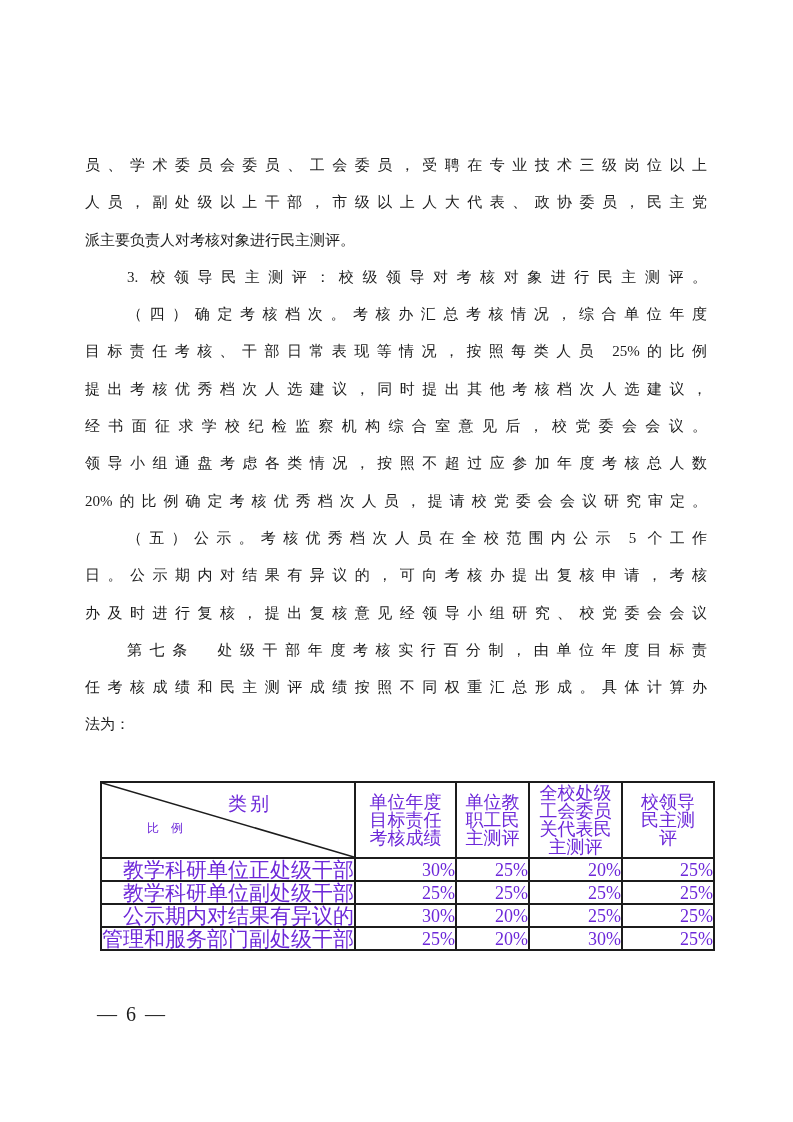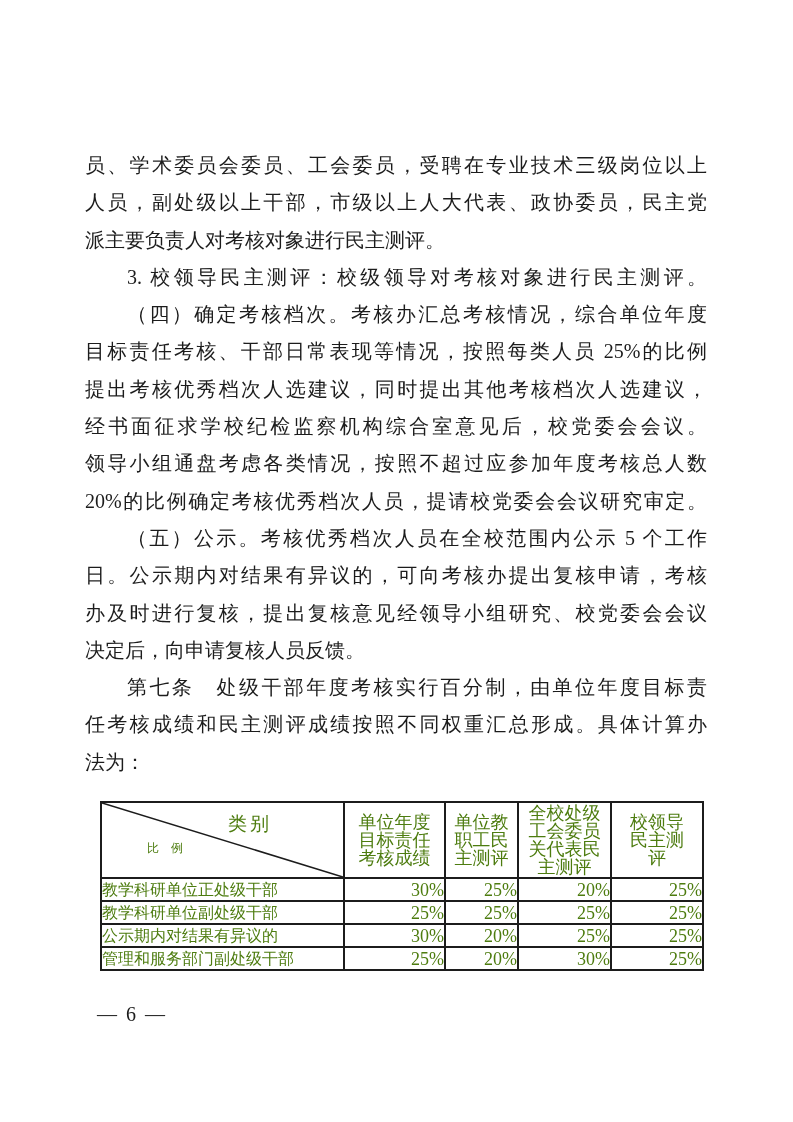--- a/index.html
+++ b/index.html
@@ -15,21 +15,21 @@
     font-family: "Liberation Serif", "DejaVu Serif", serif;
     color: #1c1c1c;
     overflow: hidden;
   }
   
   .text-block {
     position: absolute;
     left: 85px;
     top: 147px;
     width: 622px;
-    font-size: 20px;
+    font-size: 15px;
     line-height: 37.3px;
   }
   .line {
     white-space: nowrap;
   }
   .line.fill {
     white-space: normal;
     text-align: justify;
     text-align-last: justify;
     text-justify: inter-character;
@@ -40,22 +40,21 @@
   .bold {
     font-weight: normal;
   }
   
   .score-table {
     position: absolute;
     left: 100px;
     top: 781px;
     border-collapse: collapse;
     table-layout: fixed;
-    color: #4d7c0f;
-    margin-top: 20px;
+    color: #6d28d9;
   }
   .score-table td {
     border: 2px solid #1c1c1c;
     padding: 0;
   }
   .header-row td {
     height: 74px;
     vertical-align: middle;
     text-align: center;
     font-size: 18px;
@@ -82,23 +81,23 @@
   }
   .corner-bottom {
     position: absolute;
     left: 45px;
     top: 36px;
     font-size: 12px;
     white-space: nowrap;
   }
   .cat-cell {
     height: 21px;
-    text-align: left;
+    text-align: right;
     vertical-align: middle;
-    font-size: 16px;
+    font-size: 21px;
     line-height: 20px;
     white-space: nowrap;
     border-radius: 11px;
   }
   .val-cell {
     height: 21px;
     text-align: right;
     vertical-align: middle;
     font-size: 18px;
     line-height: 20px;
@@ -125,21 +124,20 @@
       <div class="line fill indent">3. 校领导民主测评：校级领导对考核对象进行民主测评。</div>
       <div class="line fill indent">（四）确定考核档次。考核办汇总考核情况，综合单位年度</div>
       <div class="line fill">目标责任考核、干部日常表现等情况，按照每类人员 25%的比例</div>
       <div class="line fill">提出考核优秀档次人选建议，同时提出其他考核档次人选建议，</div>
       <div class="line fill">经书面征求学校纪检监察机构综合室意见后，校党委会会议。</div>
       <div class="line fill">领导小组通盘考虑各类情况，按照不超过应参加年度考核总人数</div>
       <div class="line fill">20%的比例确定考核优秀档次人员，提请校党委会会议研究审定。</div>
       <div class="line fill indent">（五）公示。考核优秀档次人员在全校范围内公示 5 个工作</div>
       <div class="line fill">日。公示期内对结果有异议的，可向考核办提出复核申请，考核</div>
       <div class="line fill">办及时进行复核，提出复核意见经领导小组研究、校党委会会议</div>
-      <div class="line">决定后，向申请复核人员反馈。</div>
       <div class="line fill indent"><span class="bold">第七条</span><span>　处级干部年度考核实行百分制，由单位年度目标责</span></div>
       <div class="line fill">任考核成绩和民主测评成绩按照不同权重汇总形成。具体计算办</div>
       <div class="line">法为：</div>
     </div>
 
   <table class="score-table">
     <colgroup>
       <col style="width:243px">
       <col style="width:101px">
       <col style="width:73px">

